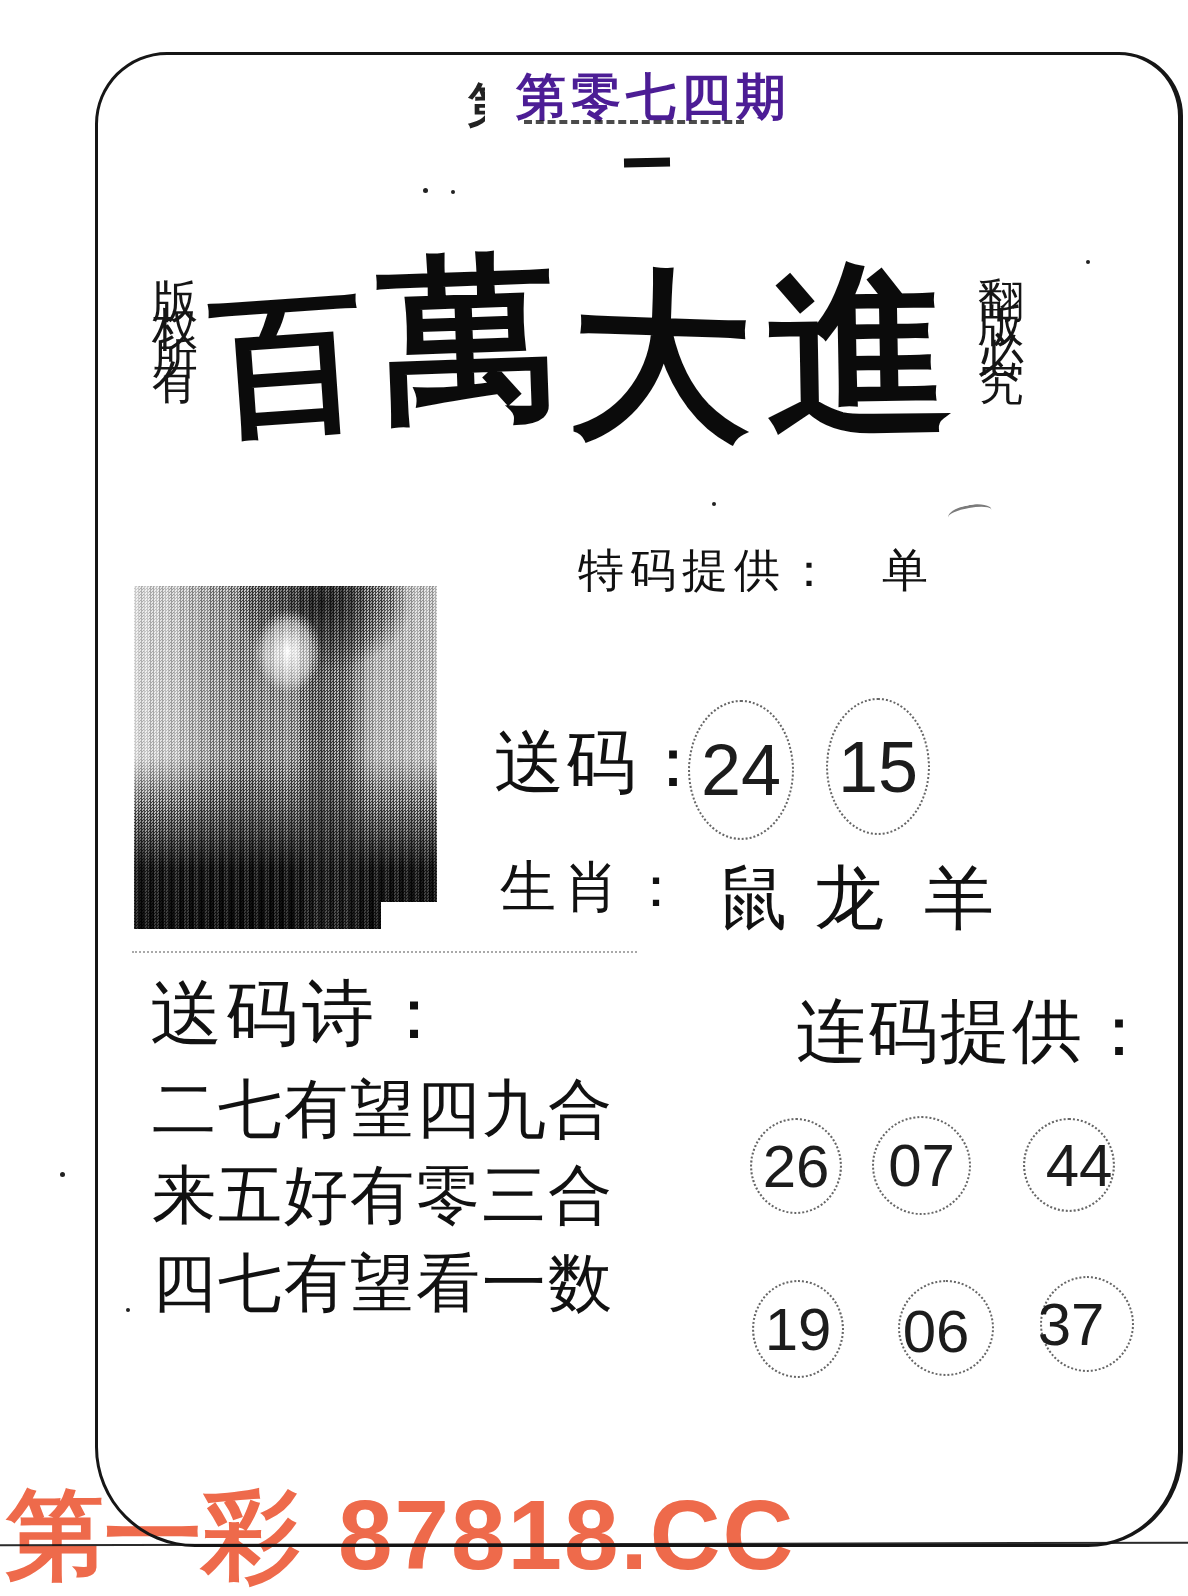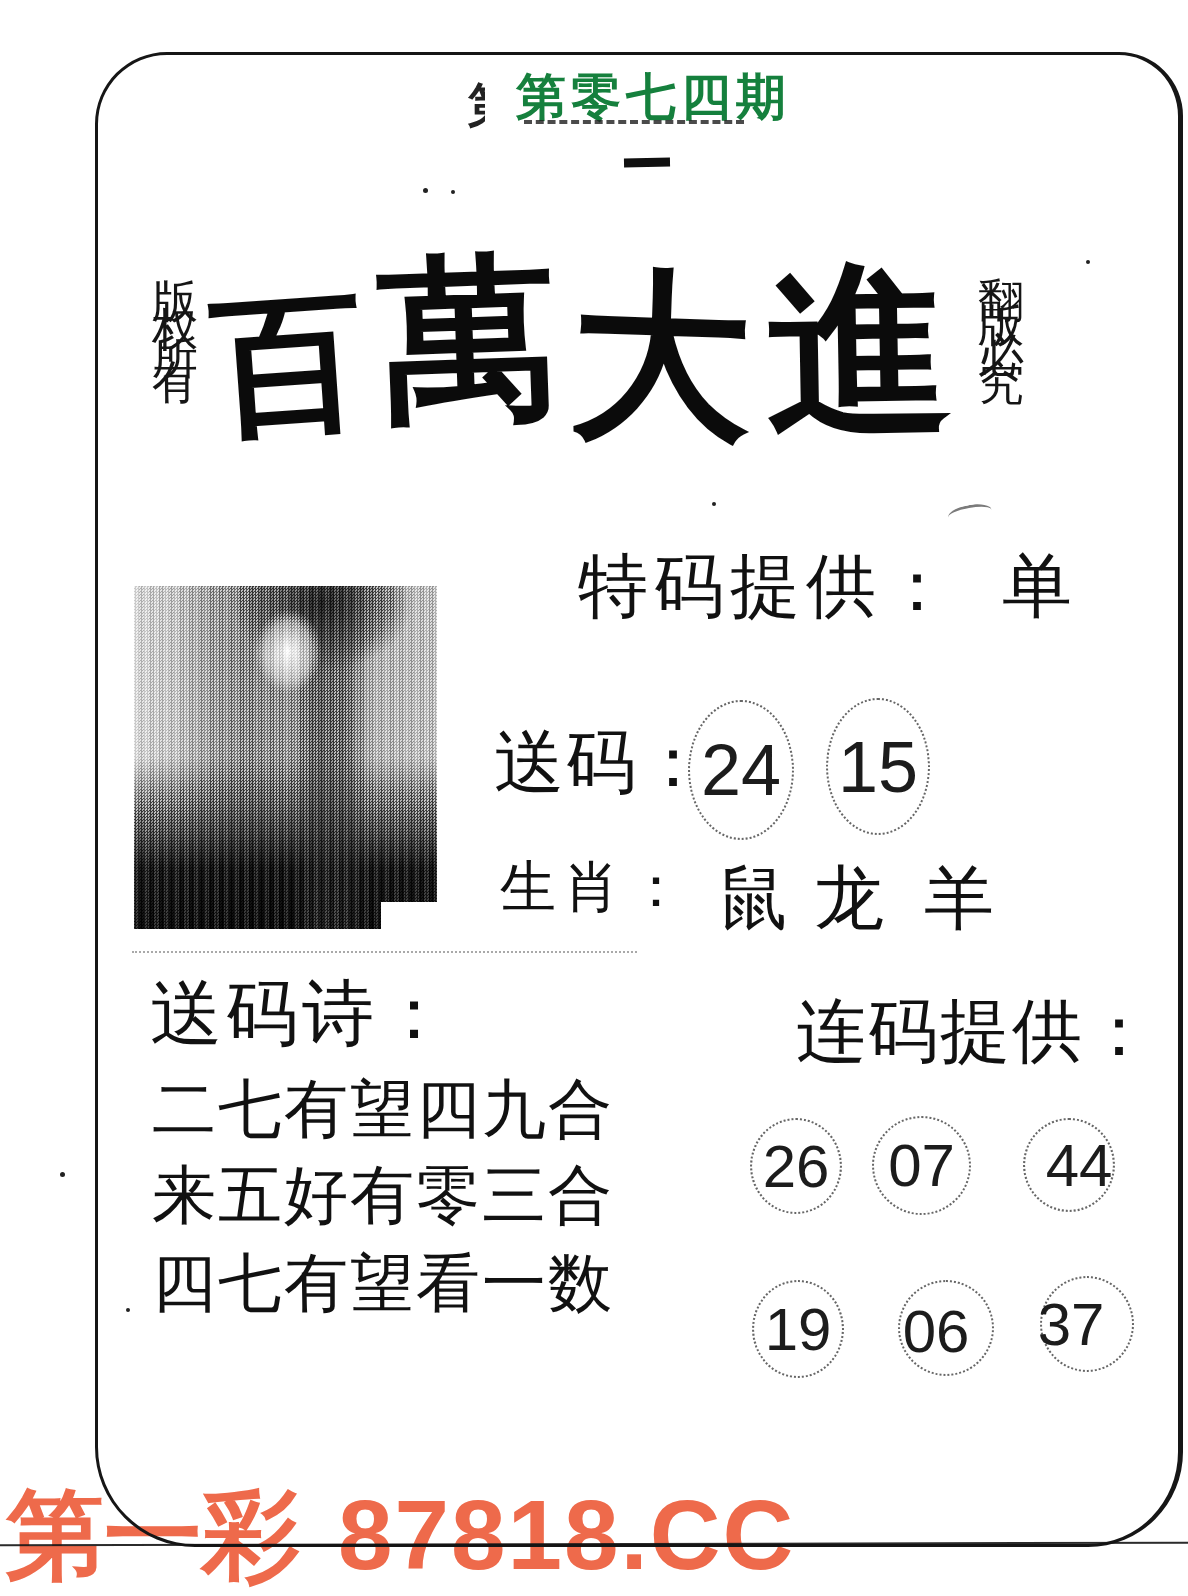--- a/index.html
+++ b/index.html
@@ -6,21 +6,21 @@
   .page{position:relative;width:1188px;height:1596px;background:#fff;overflow:hidden;
         font-family:"Liberation Serif", serif;color:#111;}
 
   
   .card-border{position:absolute;left:95px;top:52px;width:1080px;height:1489px;
     border:3px solid #161616;border-right-width:5px;
     border-radius:72px 64px 95px 100px;z-index:6;pointer-events:none;}
 
   
   .issue{position:absolute;left:516px;top:64px;font-family:"Liberation Sans",sans-serif;
-    font-weight:bold;font-size:50px;letter-spacing:5px;color:#15803d;z-index:2;}
+    font-weight:bold;font-size:50px;letter-spacing:5px;color:#4c1d95;z-index:2;}
   .stray-char{position:absolute;left:468px;top:74px;width:17px;height:62px;overflow:hidden;
     font-family:"Liberation Sans",sans-serif;font-weight:bold;font-size:48px;color:#222;z-index:2;}
   .ghost-dashes{position:absolute;left:524px;top:120px;width:220px;height:0;
     border-top:4px dashed #1f1f1f;opacity:.8;z-index:2;}
   .thick-dash{position:absolute;left:624px;top:158px;width:46px;height:9px;background:#101010;
     transform:rotate(-1deg);z-index:2;}
   .speck{position:absolute;background:#222;border-radius:50%;z-index:2;}
   .squiggle{position:absolute;left:948px;top:505px;width:44px;height:14px;border-top:3px solid #444;
     border-radius:50%;transform:rotate(-10deg);opacity:.7;z-index:2;}
   .dotted-artifact-line{position:absolute;left:132px;top:951px;width:505px;height:0;
@@ -54,21 +54,21 @@
     filter:contrast(1.05);}
   .photo::before{content:"";position:absolute;inset:0;
     background:repeating-linear-gradient(90deg, rgba(255,255,255,.22) 0 5px, rgba(0,0,0,.10) 5px 10px);
     opacity:.5;}
   .photo::after{content:"";position:absolute;inset:0;
     background:repeating-conic-gradient(rgba(0,0,0,.9) 0% 25%, rgba(255,255,255,.9) 0% 50%);
     background-size:3px 3px;mix-blend-mode:overlay;opacity:.55;}
   .photo .notch{position:absolute;right:0;bottom:0;width:56px;height:27px;background:#fff;z-index:2;}
 
   
-  .special-row{position:absolute;left:578px;top:540px;font-size:70px;letter-spacing:6px;z-index:2;}
+  .special-row{position:absolute;left:578px;top:540px;font-size:46px;letter-spacing:6px;z-index:2;}
   .special-value{margin-left:44px;}
 
   .gift-label{position:absolute;left:494px;top:716px;font-size:70px;letter-spacing:2px;z-index:2;}
   .zodiac-label{position:absolute;left:500px;top:850px;font-size:56px;letter-spacing:8px;z-index:2;}
   .zodiac-value{position:absolute;top:852px;font-size:70px;z-index:2;}
   .z0{left:718px;} .z1{left:814px;} .z2{left:924px;}
 
   .circle{position:absolute;border:2px dotted #666;border-radius:50%;display:flex;
     align-items:center;justify-content:center;z-index:2;
     font-family:"Liberation Sans",sans-serif;color:#1c1c1c;}

